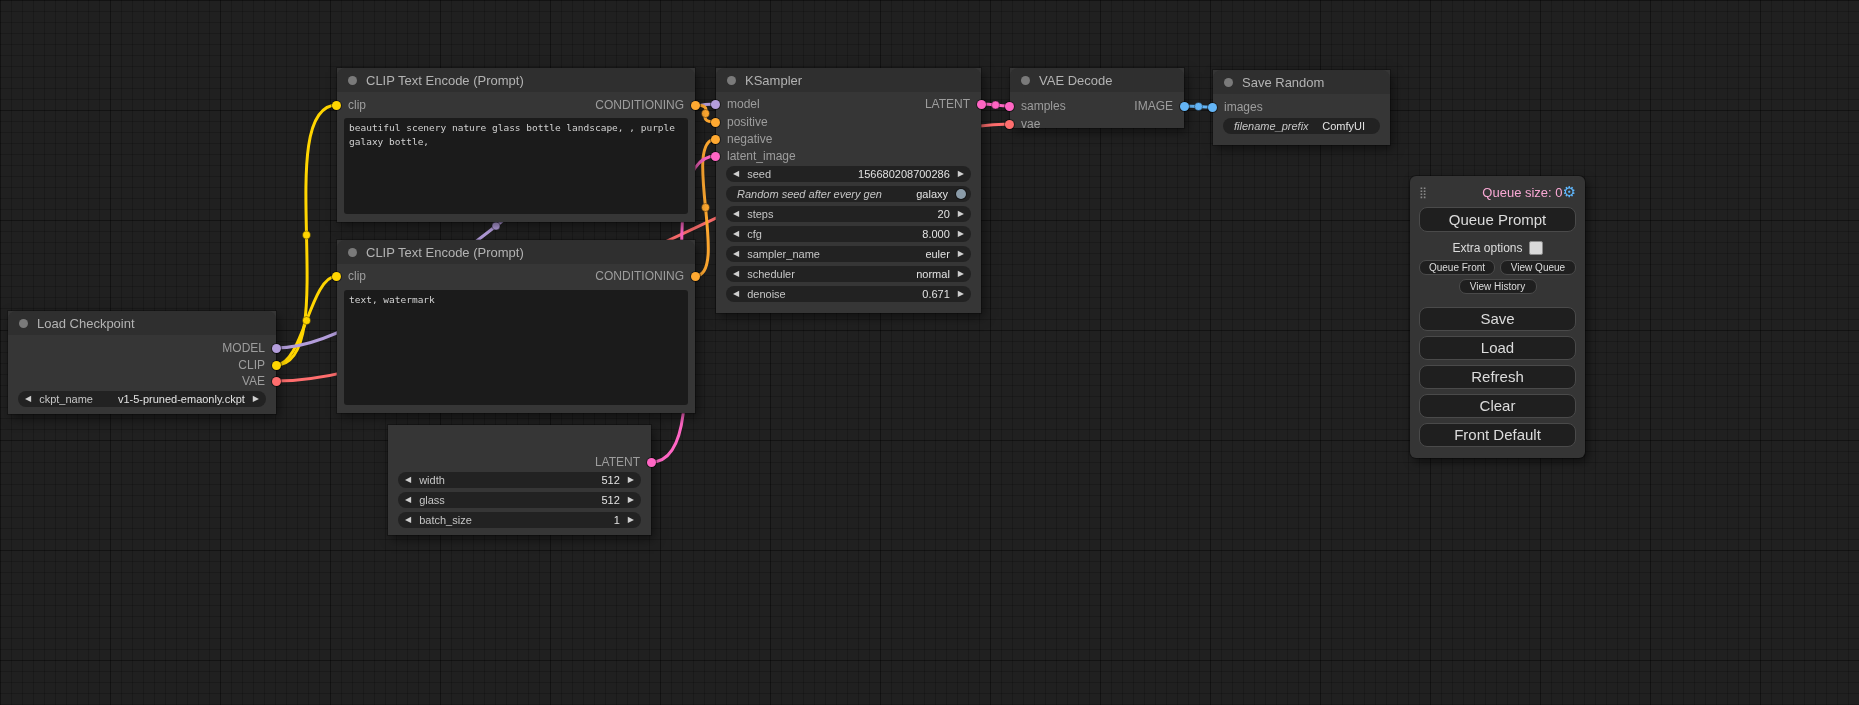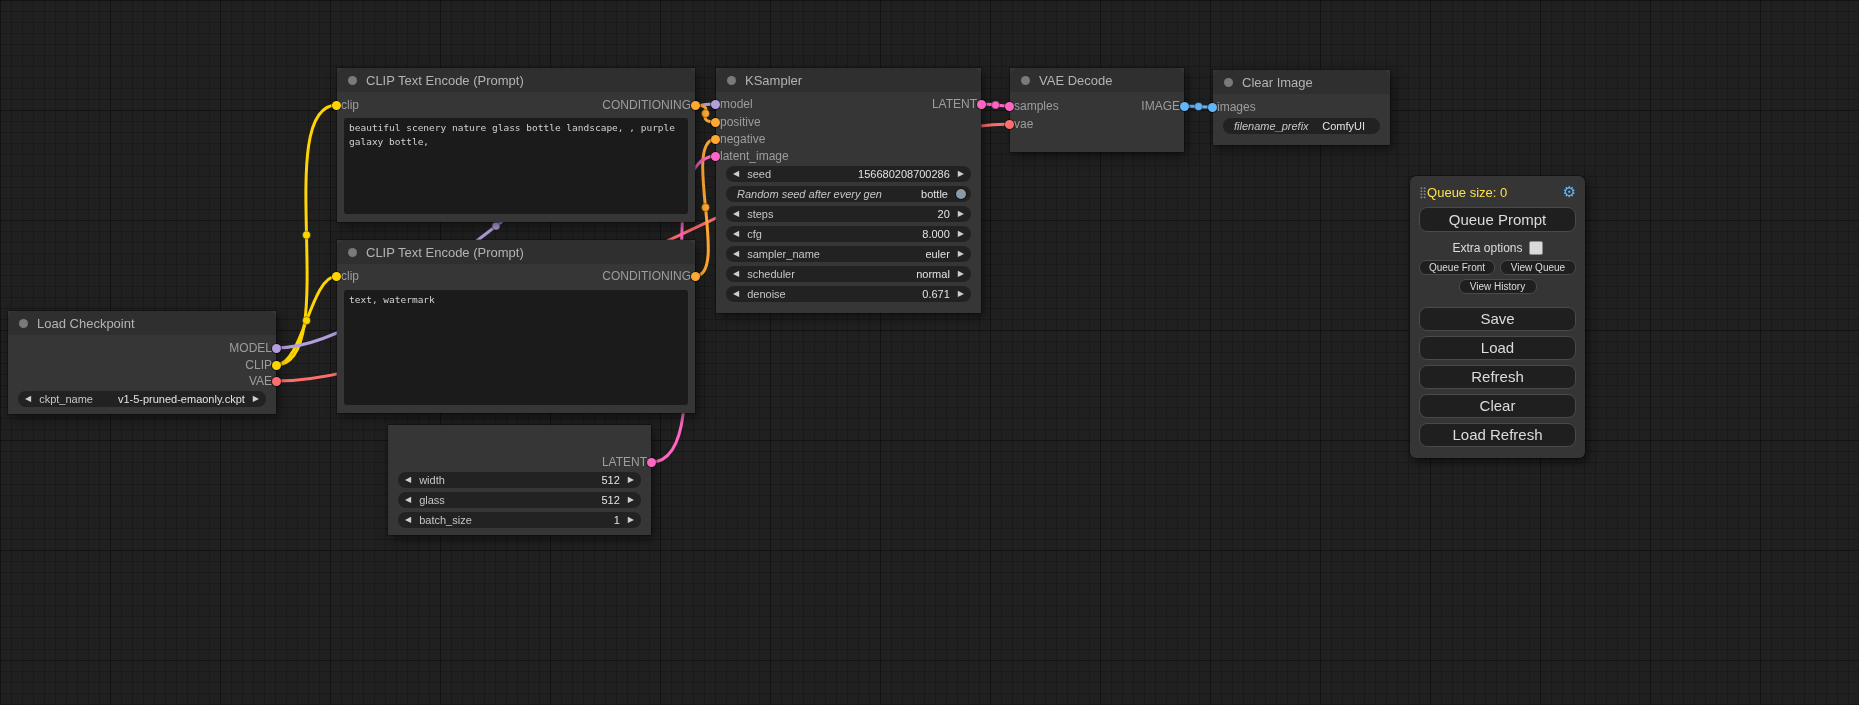--- a/index.html
+++ b/index.html
@@ -26,21 +26,21 @@
     position:absolute;background:#363636;border-radius:0;
     box-shadow:3px 4px 10px rgba(0,0,0,.5), 0 0 0 1px rgba(0,0,0,.25);
   }
   .node-header{
     height:24px;background:#2f2f2f;border-radius:8px 8px 0 0;
     display:flex;align-items:center;gap:9px;padding:0 11px;
   }
   .title-dot{width:9px;height:9px;border-radius:50%;flex:none;}
   .node-title{color:#b3b3b3;font-size:13px;white-space:nowrap;}
 
-  .slot{position:absolute;display:flex;align-items:center;height:12px;line-height:12px;font-size:12px;color:#9d9d9d;white-space:nowrap;}
+  .slot{position:absolute;display:flex;align-items:center;gap:7px;height:12px;line-height:12px;font-size:12px;color:#9d9d9d;white-space:nowrap;}
   .slot.in{left:-5px;}
   .slot.out{right:-5px;}
   .port{width:9px;height:9px;border-radius:50%;flex:none;box-shadow:0 0 0 1px rgba(0,0,0,.45);}
 
   .widget{
     position:absolute;left:10px;right:10px;height:16px;background:#222222;border-radius:8px;
     display:flex;align-items:center;padding:0 7px;font-size:11px;color:#c6c6c6;white-space:nowrap;
   }
   .warrow{font-size:8px;color:#cfcfcf;line-height:16px;flex:none;}
   .wname{margin-left:8px;}
@@ -55,21 +55,21 @@
     padding:3px 5px;white-space:pre-wrap;word-break:break-word;overflow:hidden;
   }
 
   .menu{
     position:absolute;background:#353535;border-radius:6px;padding:6px 9px 11px;
     box-shadow:3px 4px 10px rgba(0,0,0,.55), 0 0 0 1px rgba(0,0,0,.3);
     font-family:"Liberation Sans",sans-serif;
   }
   .menu-header{display:flex;align-items:center;height:18px;margin-top:1px;}
   .drag-handle{color:#8a8a8a;font-size:11px;flex:none;cursor:grab;}
-  .queue-size{flex:1;text-align:left;color:#fde047;font-size:13px;}
+  .queue-size{flex:1;text-align:right;color:#f9a8d4;font-size:13px;}
   .gear{font-size:15px;flex:none;cursor:pointer;}
   .mbtn{
     display:block;width:100%;background:#1f1f1f;border:1px solid #4a4a4a;border-radius:8px;
     color:#dcdcdc;font-size:15px;padding:2px 0 3px;text-align:center;margin-top:5px;
     font-family:inherit;cursor:pointer;
   }
   .mbtn.primary{margin-top:6px;padding:3px 8px;}
   .mbtn.small{font-size:10px;padding:1px 0;border-radius:7px;margin-top:0;}
   .extra-row{display:flex;justify-content:center;align-items:center;gap:6px;margin-top:9px;color:#dddddd;font-size:12px;height:14px;}
   .checkbox{width:12px;height:12px;background:#d9d9d9;border:1px solid #8a8a8a;border-radius:2px;cursor:pointer;}
@@ -212,21 +212,21 @@
       <span class="port" style="background: rgb(255, 102, 196);"></span>
     </div>
     <div class="widget" style="top:98px">
       <span class="warrow">◀</span>
       <span class="wname">seed</span>
       <span class="wvalue">156680208700286</span>
       <span class="warrow">▶</span>
     </div>
     <div class="widget noarrow" style="top:118px">
       <span class="wname">Random seed after every gen</span>
-      <span class="wvalue">bottle</span>
+      <span class="wvalue">galaxy</span>
       <span class="toggle-ind" style="background: rgb(138, 155, 168);"></span>
     </div>
     <div class="widget" style="top:138px">
       <span class="warrow">◀</span>
       <span class="wname">steps</span>
       <span class="wvalue">20</span>
       <span class="warrow">▶</span>
     </div>
     <div class="widget" style="top:158px">
       <span class="warrow">◀</span>
@@ -247,21 +247,21 @@
       <span class="warrow">▶</span>
     </div>
     <div class="widget" style="top:218px">
       <span class="warrow">◀</span>
       <span class="wname">denoise</span>
       <span class="wvalue">0.671</span>
       <span class="warrow">▶</span>
     </div>
   </div>
 
-  <div class="node" style="left:1010px;top:68px;width:174px;height:84px">
+  <div class="node" style="left:1010px;top:68px;width:174px;height:60px">
     <div class="node-header">
       <span class="title-dot" style="background: rgb(122, 122, 122);"></span>
       <span class="node-title">VAE Decode</span>
     </div>
     <div class="slot in" style="top:32px">
       <span class="port" style="background: rgb(255, 102, 196);"></span>
       <span>samples</span>
     </div>
     <div class="slot in" style="top:50px">
       <span class="port" style="background: rgb(255, 110, 110);"></span>
@@ -269,21 +269,21 @@
     </div>
     <div class="slot out" style="top:32px">
       <span>IMAGE</span>
       <span class="port" style="background: rgb(100, 181, 246);"></span>
     </div>
   </div>
 
   <div class="node" style="left:1213px;top:70px;width:177px;height:75px">
     <div class="node-header">
       <span class="title-dot" style="background: rgb(122, 122, 122);"></span>
-      <span class="node-title">Clear Image</span>
+      <span class="node-title">Save Random</span>
     </div>
     <div class="slot in" style="top:31px">
       <span class="port" style="background: rgb(100, 181, 246);"></span>
       <span>images</span>
     </div>
     <div class="widget noarrow" style="top:48px">
       <span class="wname">filename_prefix</span>
       <span class="wvalue">ComfyUI</span>
     </div>
   </div>
@@ -303,14 +303,14 @@
   </div>
   <div class="small-row">
     <button class="mbtn small">Queue Front</button>
     <button class="mbtn small">View Queue</button>
   </div>
   <button class="mbtn small center">View History</button>
   <button class="mbtn gap">Save</button>
   <button class="mbtn">Load</button>
   <button class="mbtn">Refresh</button>
   <button class="mbtn">Clear</button>
-  <button class="mbtn">Load Refresh</button>
+  <button class="mbtn">Front Default</button>
 </div>
 
 </body></html>

